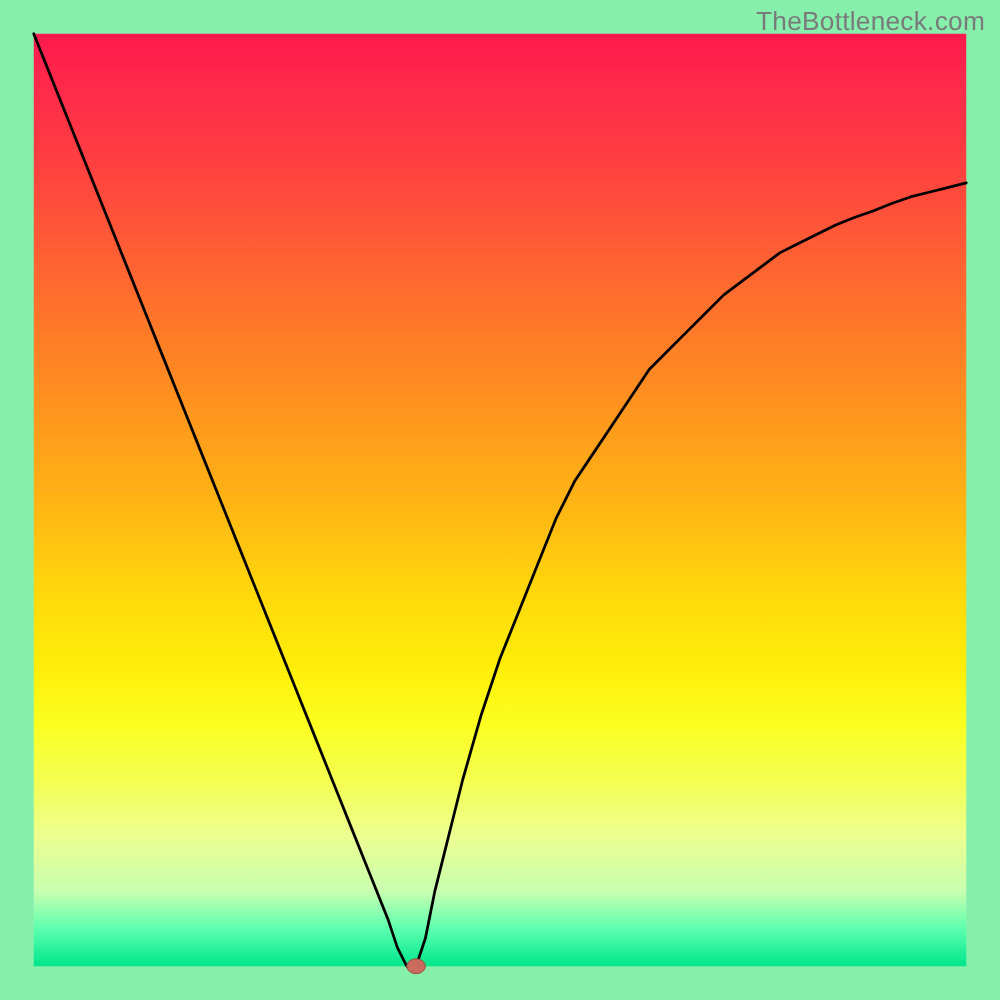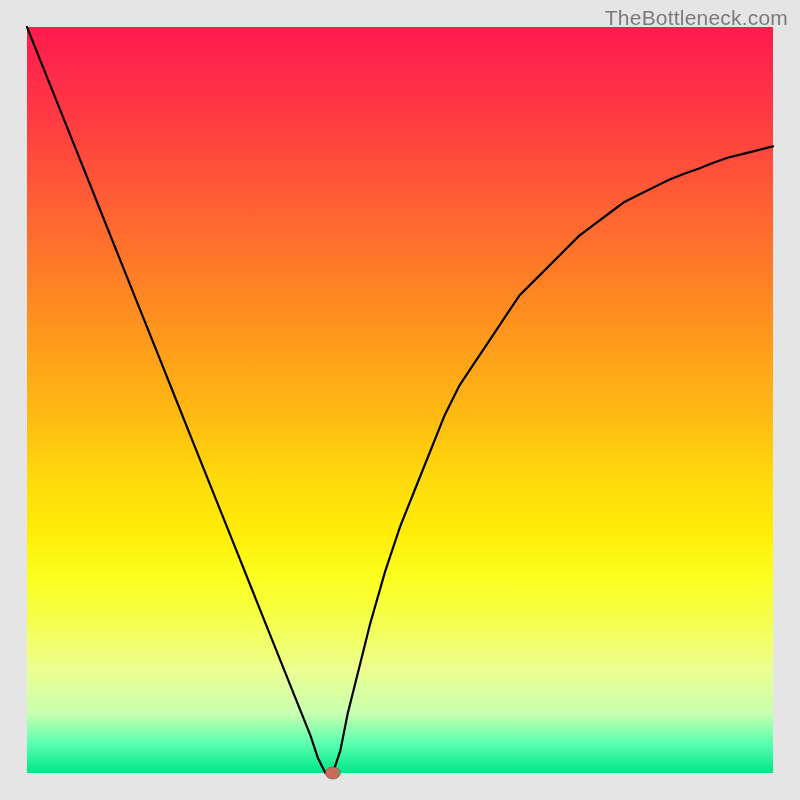--- a/index.html
+++ b/index.html
@@ -8,21 +8,21 @@
     width: 800px;
     height: 800px;
     overflow: hidden;
     background: #000;
     font-family: Arial, Helvetica, sans-serif;
   }
   .frame {
     position: relative;
     width: 800px;
     height: 800px;
-    background: #e5e5e5;
+    background: #86efac;
   }
   .plot-area {
     position: absolute;
     left: 27px;
     top: 27px;
     width: 746px;
     height: 746px;
     
     background: linear-gradient(
       to bottom,

